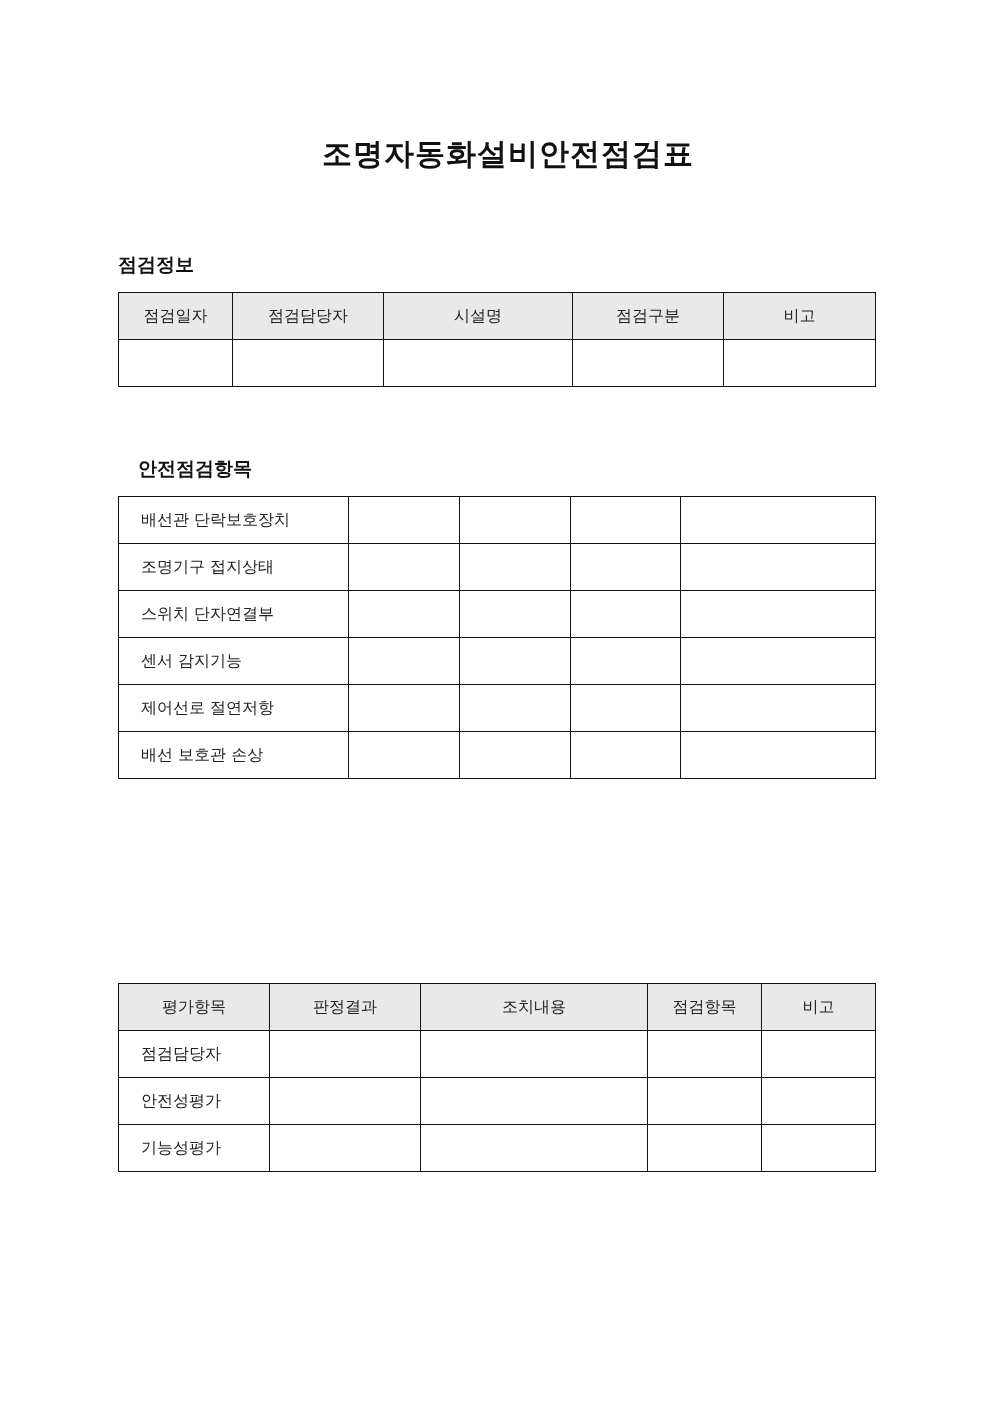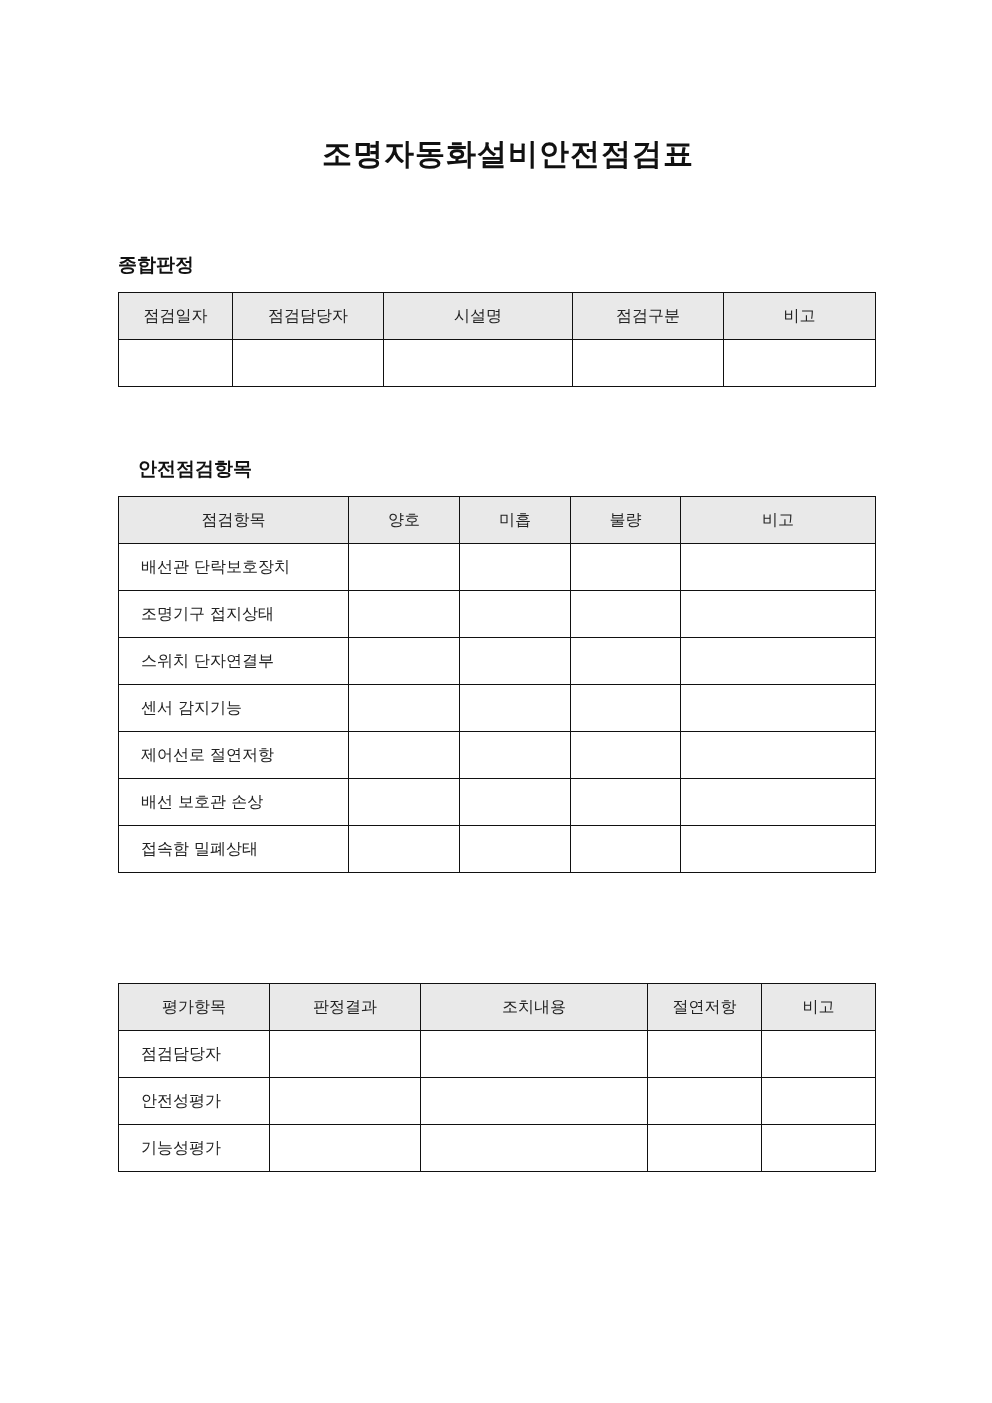--- a/index.html
+++ b/index.html
@@ -10,21 +10,21 @@
   td,th{border:1.5px solid #111;font-size:16px;font-weight:normal;padding:0;color:#222;}
   th{background:#e9e9e9;text-align:center;height:46px;}
   td{height:46px;}
   td.label{padding-left:22px;text-align:left;}
 </style>
 </head>
 <body>
 
 <div class="title">조명자동화설비안전점검표</div>
 
-<div class="section-title" style="top:252px;">종합판정</div>
+<div class="section-title" style="top:252px;">점검정보</div>
 <table style="top:292px;">
   <colgroup>
       <col style="width:114px">
       <col style="width:151px">
       <col style="width:189px">
       <col style="width:151px">
       <col style="width:152px">
     </colgroup>
   <tbody>
       <tr>
@@ -47,27 +47,20 @@
 <div class="section-title" style="top:456px;margin-left:20px;">안전점검항목</div>
 <table style="top:496px;">
   <colgroup>
       <col style="width:230px">
       <col style="width:111px">
       <col style="width:111px">
       <col style="width:110px">
       <col style="width:195px">
     </colgroup>
   <tbody>
-      <tr>
-    <th>점검항목</th>
-    <th>양호</th>
-    <th>미흡</th>
-    <th>불량</th>
-    <th>비고</th>
-  </tr>
   <tr>
     <td class="label">배선관 단락보호장치</td>
     <td></td>
         <td></td>
         <td></td>
         <td></td>
   </tr>
   <tr>
     <td class="label">조명기구 접지상태</td>
     <td></td>
@@ -96,45 +89,38 @@
         <td></td>
         <td></td>
   </tr>
   <tr>
     <td class="label">배선 보호관 손상</td>
     <td></td>
         <td></td>
         <td></td>
         <td></td>
   </tr>
-  <tr>
-    <td class="label">접속함 밀폐상태</td>
-    <td></td>
-        <td></td>
-        <td></td>
-        <td></td>
-  </tr>
 </tbody>
   </table>
 
 <div class="section-title" style="top:984px;">점검결과</div>
 <table style="top:983px;">
   <colgroup>
       <col style="width:151px">
       <col style="width:151px">
       <col style="width:227px">
       <col style="width:114px">
       <col style="width:114px">
     </colgroup>
   <tbody>
       <tr>
     <th>평가항목</th>
     <th>판정결과</th>
     <th>조치내용</th>
-    <th>절연저항</th>
+    <th>점검항목</th>
     <th>비고</th>
   </tr>
   <tr>
     <td class="label">점검담당자</td>
     <td></td>
         <td></td>
         <td></td>
         <td></td>
   </tr>
   <tr>

